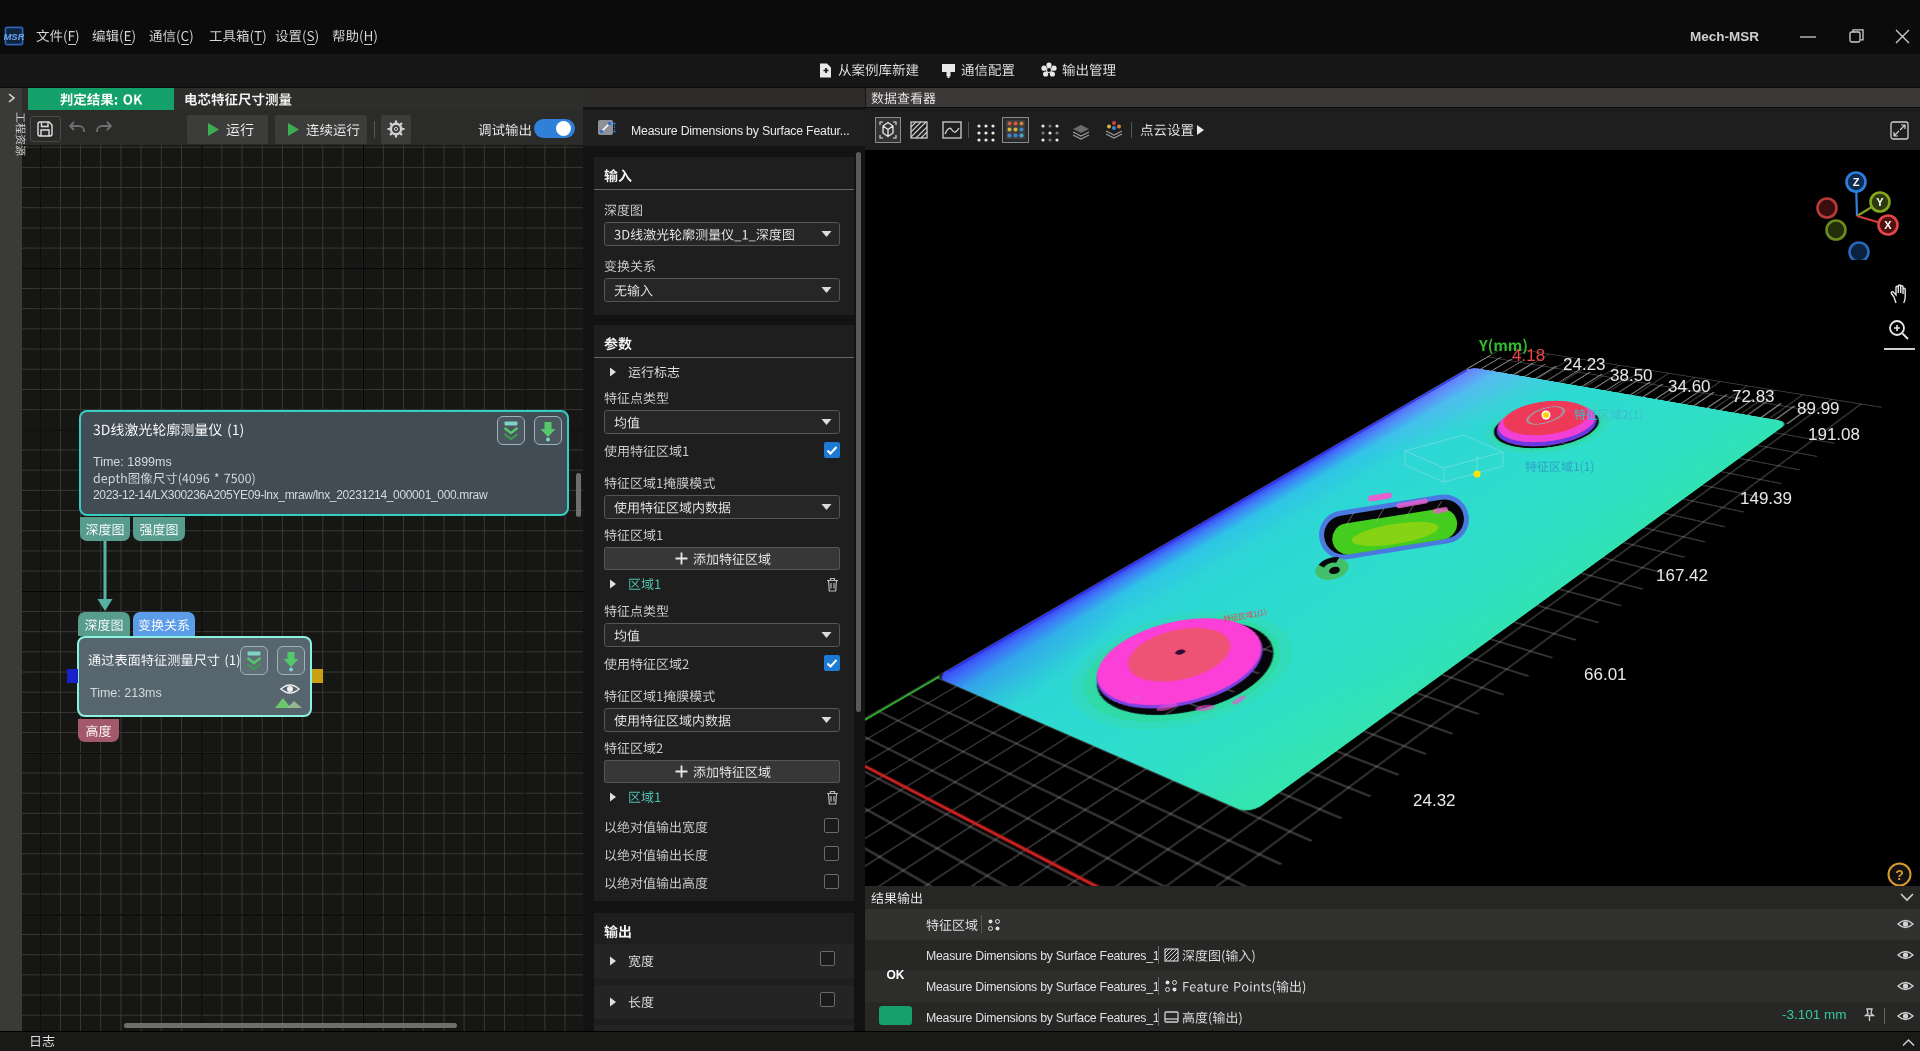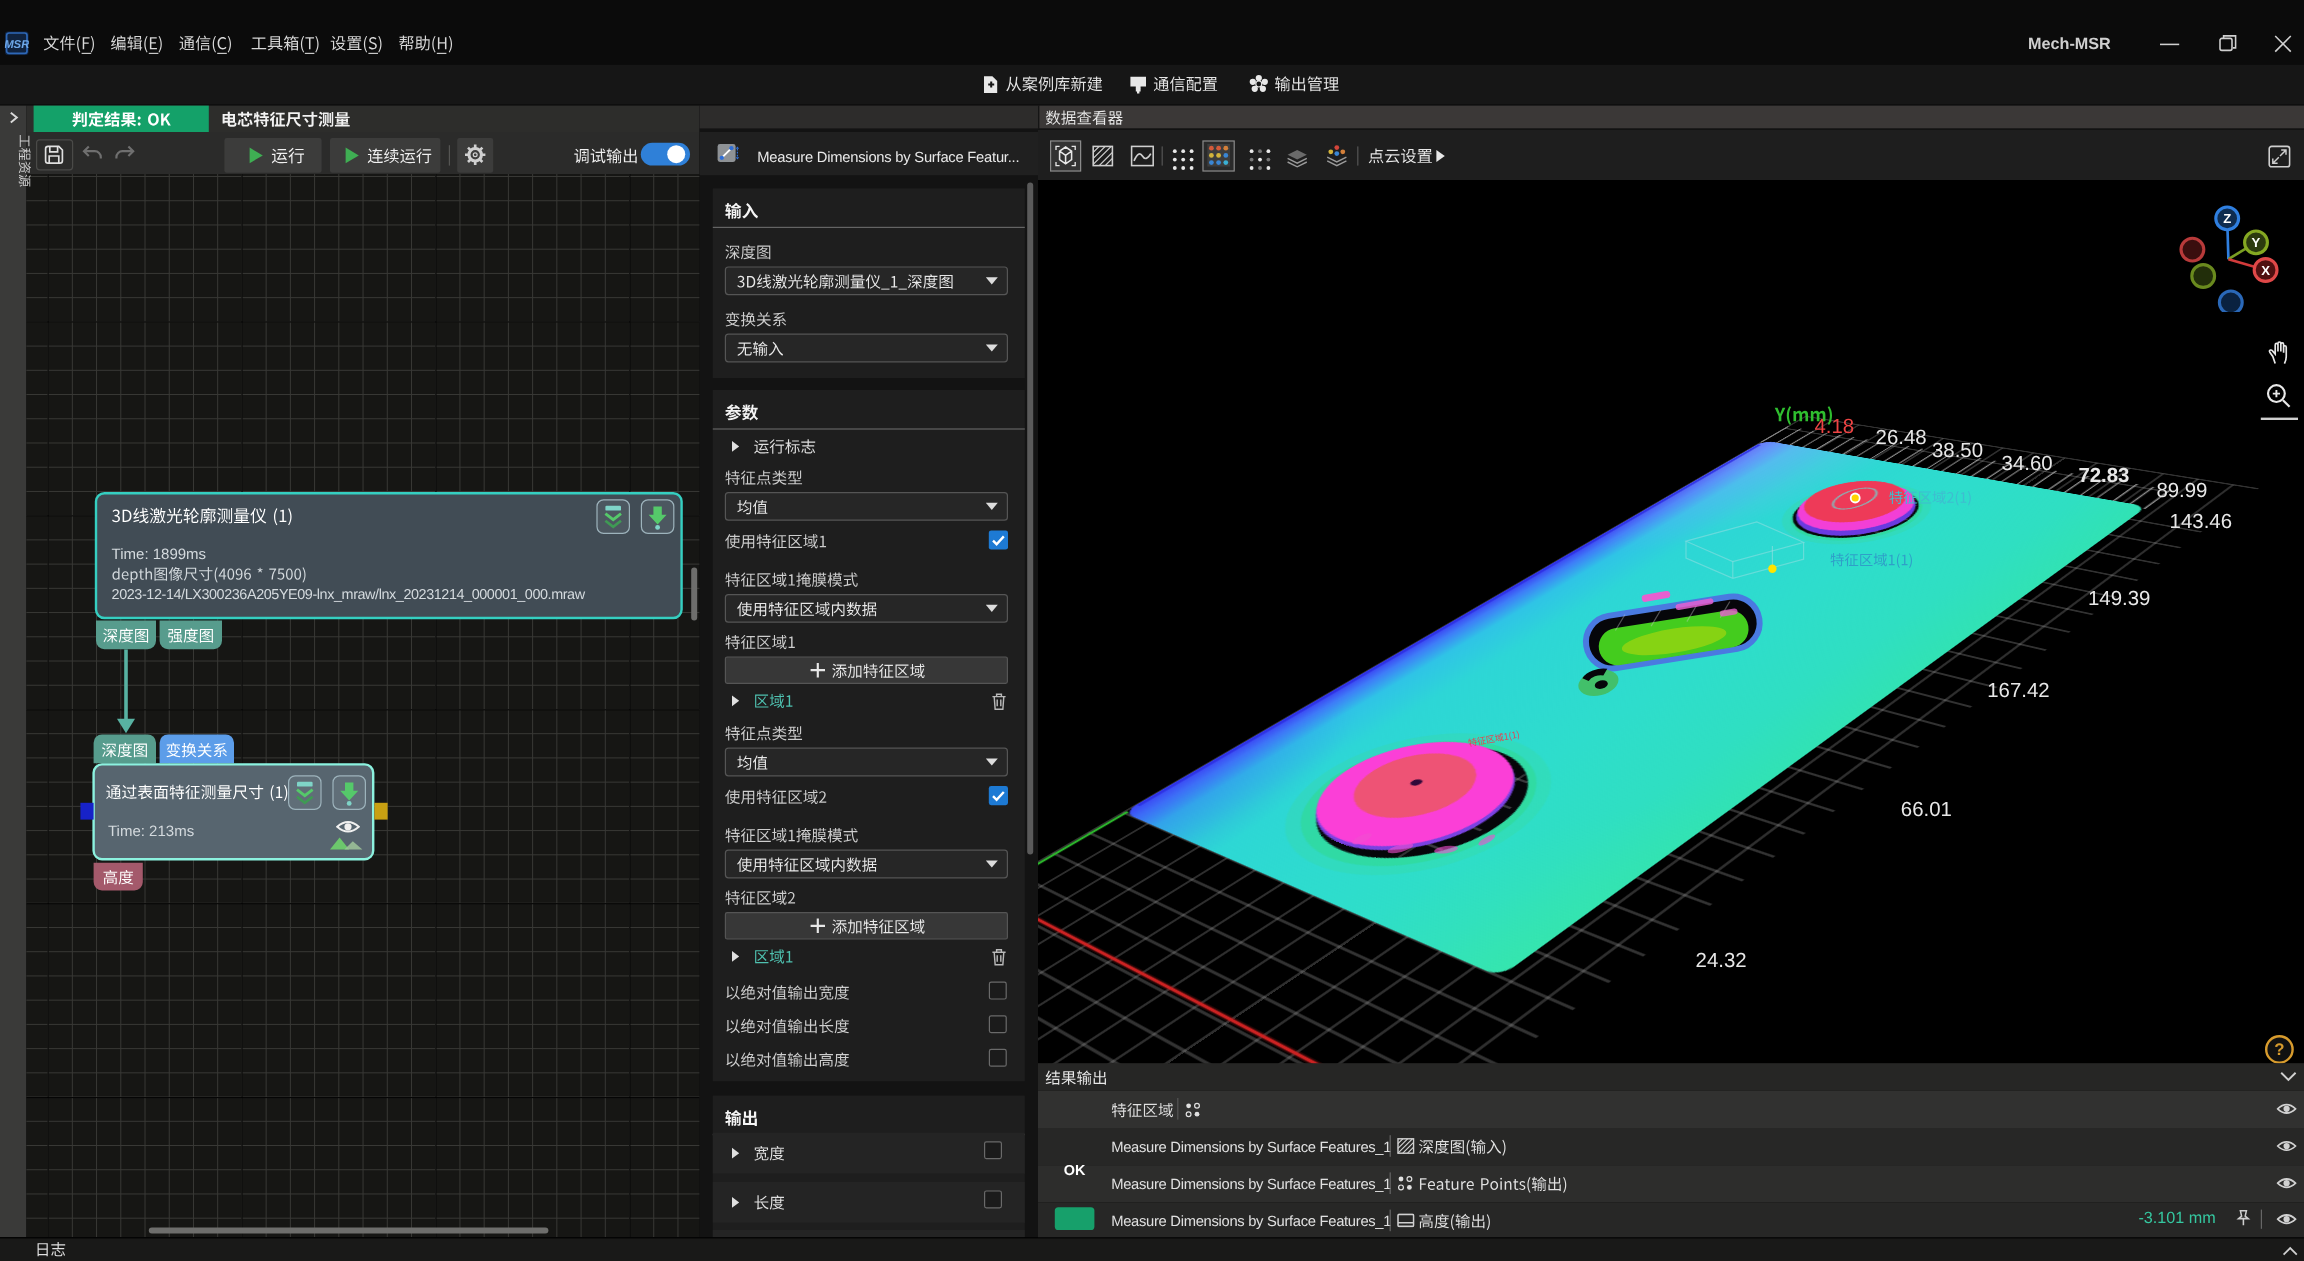--- a/index.html
+++ b/index.html
@@ -467,26 +467,26 @@
           <ellipse cx="340" cy="558" rx="10" ry="3" transform="rotate(-8 340 558)"></ellipse>
           <ellipse cx="374" cy="550" rx="8" ry="2.5" transform="rotate(-30 374 550)"></ellipse>
         </g>
         <line x1="612" y1="305" x2="612" y2="321" stroke="#aadfe4" stroke-opacity="0.5" stroke-width="1"></line>
         <circle cx="612" cy="324" r="3.5" fill="#ffe400"></circle>
         <circle cx="681" cy="265" r="4.5" fill="#fff"></circle>
         <circle cx="681" cy="265" r="3" fill="#ffd400"></circle>
       </svg>
 </div>
 <div class="lt" style="left:1512.0px;top:345.6px;font-size:17.0px;font-weight:400;color:#ef4444;line-height:19.5px;">4.18</div>
-<div class="lt" style="left:1563.0px;top:354.6px;font-size:17.0px;font-weight:400;color:#e8e8e8;line-height:19.5px;">26.48</div>
+<div class="lt" style="left:1563.0px;top:354.6px;font-size:17.0px;font-weight:400;color:#e8e8e8;line-height:19.5px;">24.23</div>
 <div class="lt" style="left:1610.0px;top:365.6px;font-size:17.0px;font-weight:400;color:#e8e8e8;line-height:19.5px;">38.50</div>
 <div class="lt" style="left:1668.0px;top:376.6px;font-size:17.0px;font-weight:400;color:#e8e8e8;line-height:19.5px;">34.60</div>
-<div class="lt" style="left:1732.0px;top:386.6px;font-size:17.0px;font-weight:700;color:#e8e8e8;line-height:19.5px;">72.83</div>
+<div class="lt" style="left:1732.0px;top:386.6px;font-size:17.0px;font-weight:400;color:#e8e8e8;line-height:19.5px;">72.83</div>
 <div class="lt" style="left:1797.0px;top:398.6px;font-size:17.0px;font-weight:400;color:#e8e8e8;line-height:19.5px;">89.99</div>
-<div class="lt" style="left:1808.0px;top:424.6px;font-size:17.0px;font-weight:400;color:#e8e8e8;line-height:19.5px;">143.46</div>
+<div class="lt" style="left:1808.0px;top:424.6px;font-size:17.0px;font-weight:400;color:#e8e8e8;line-height:19.5px;">191.08</div>
 <div class="lt" style="left:1740.0px;top:488.6px;font-size:17.0px;font-weight:400;color:#e8e8e8;line-height:19.5px;">149.39</div>
 <div class="lt" style="left:1656.0px;top:565.6px;font-size:17.0px;font-weight:400;color:#e8e8e8;line-height:19.5px;">167.42</div>
 <div class="lt" style="left:1584px;top:664.6px;font-size:17.0px;font-weight:400;color:#e8e8e8;line-height:19.5px;">66.01</div>
 <div class="lt" style="left:1413.0px;top:790.6px;font-size:17.0px;font-weight:400;color:#e8e8e8;line-height:19.5px;">24.32</div>
 <svg class="ab" style="left:1800px;top:150px" width="120" height="110">
       <line x1="57" y1="66" x2="56" y2="32" stroke="#2f7fe0" stroke-width="2.2"></line>
       <line x1="57" y1="66" x2="80" y2="52" stroke="#7a9e22" stroke-width="2.2"></line>
       <line x1="57" y1="66" x2="88" y2="75" stroke="#d23b3b" stroke-width="2.2"></line>
       <circle cx="56" cy="32" r="9.5" fill="#0e2c50" stroke="#2f7fe0" stroke-width="2.6"></circle>
       <text x="56" y="36" text-anchor="middle" font-family="Liberation Sans" font-size="11" font-weight="bold" fill="#fff">Z</text>

